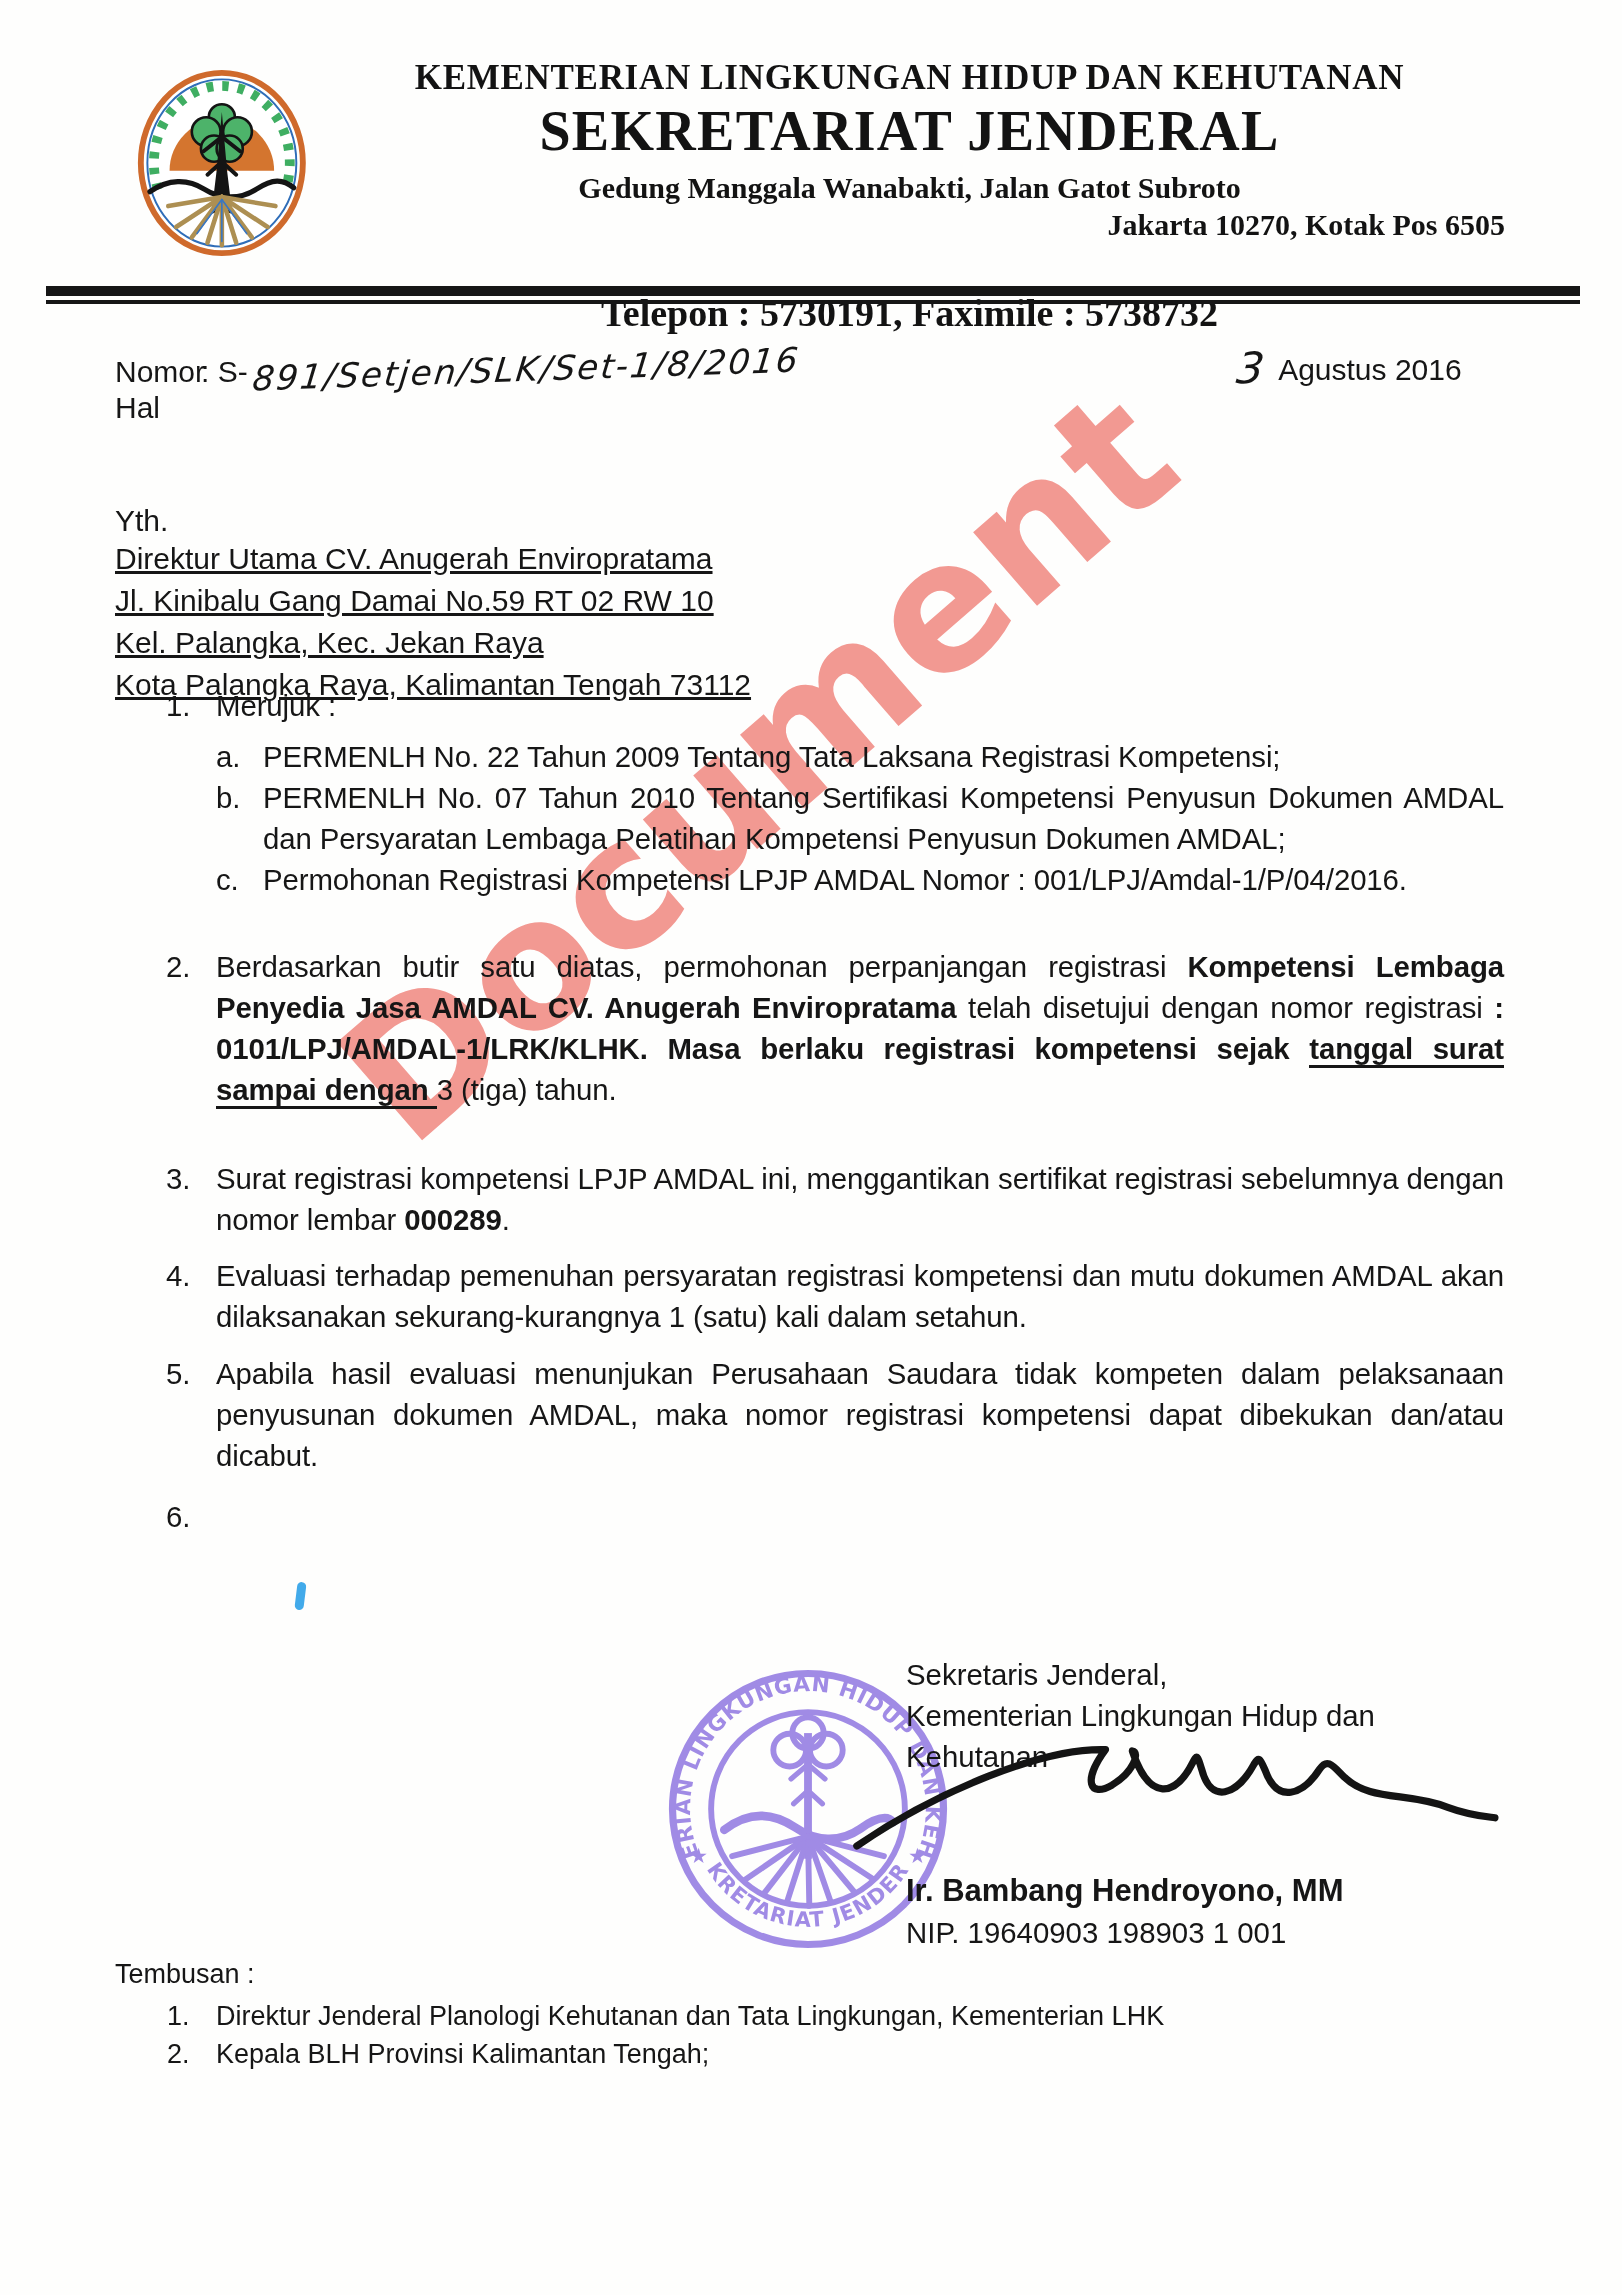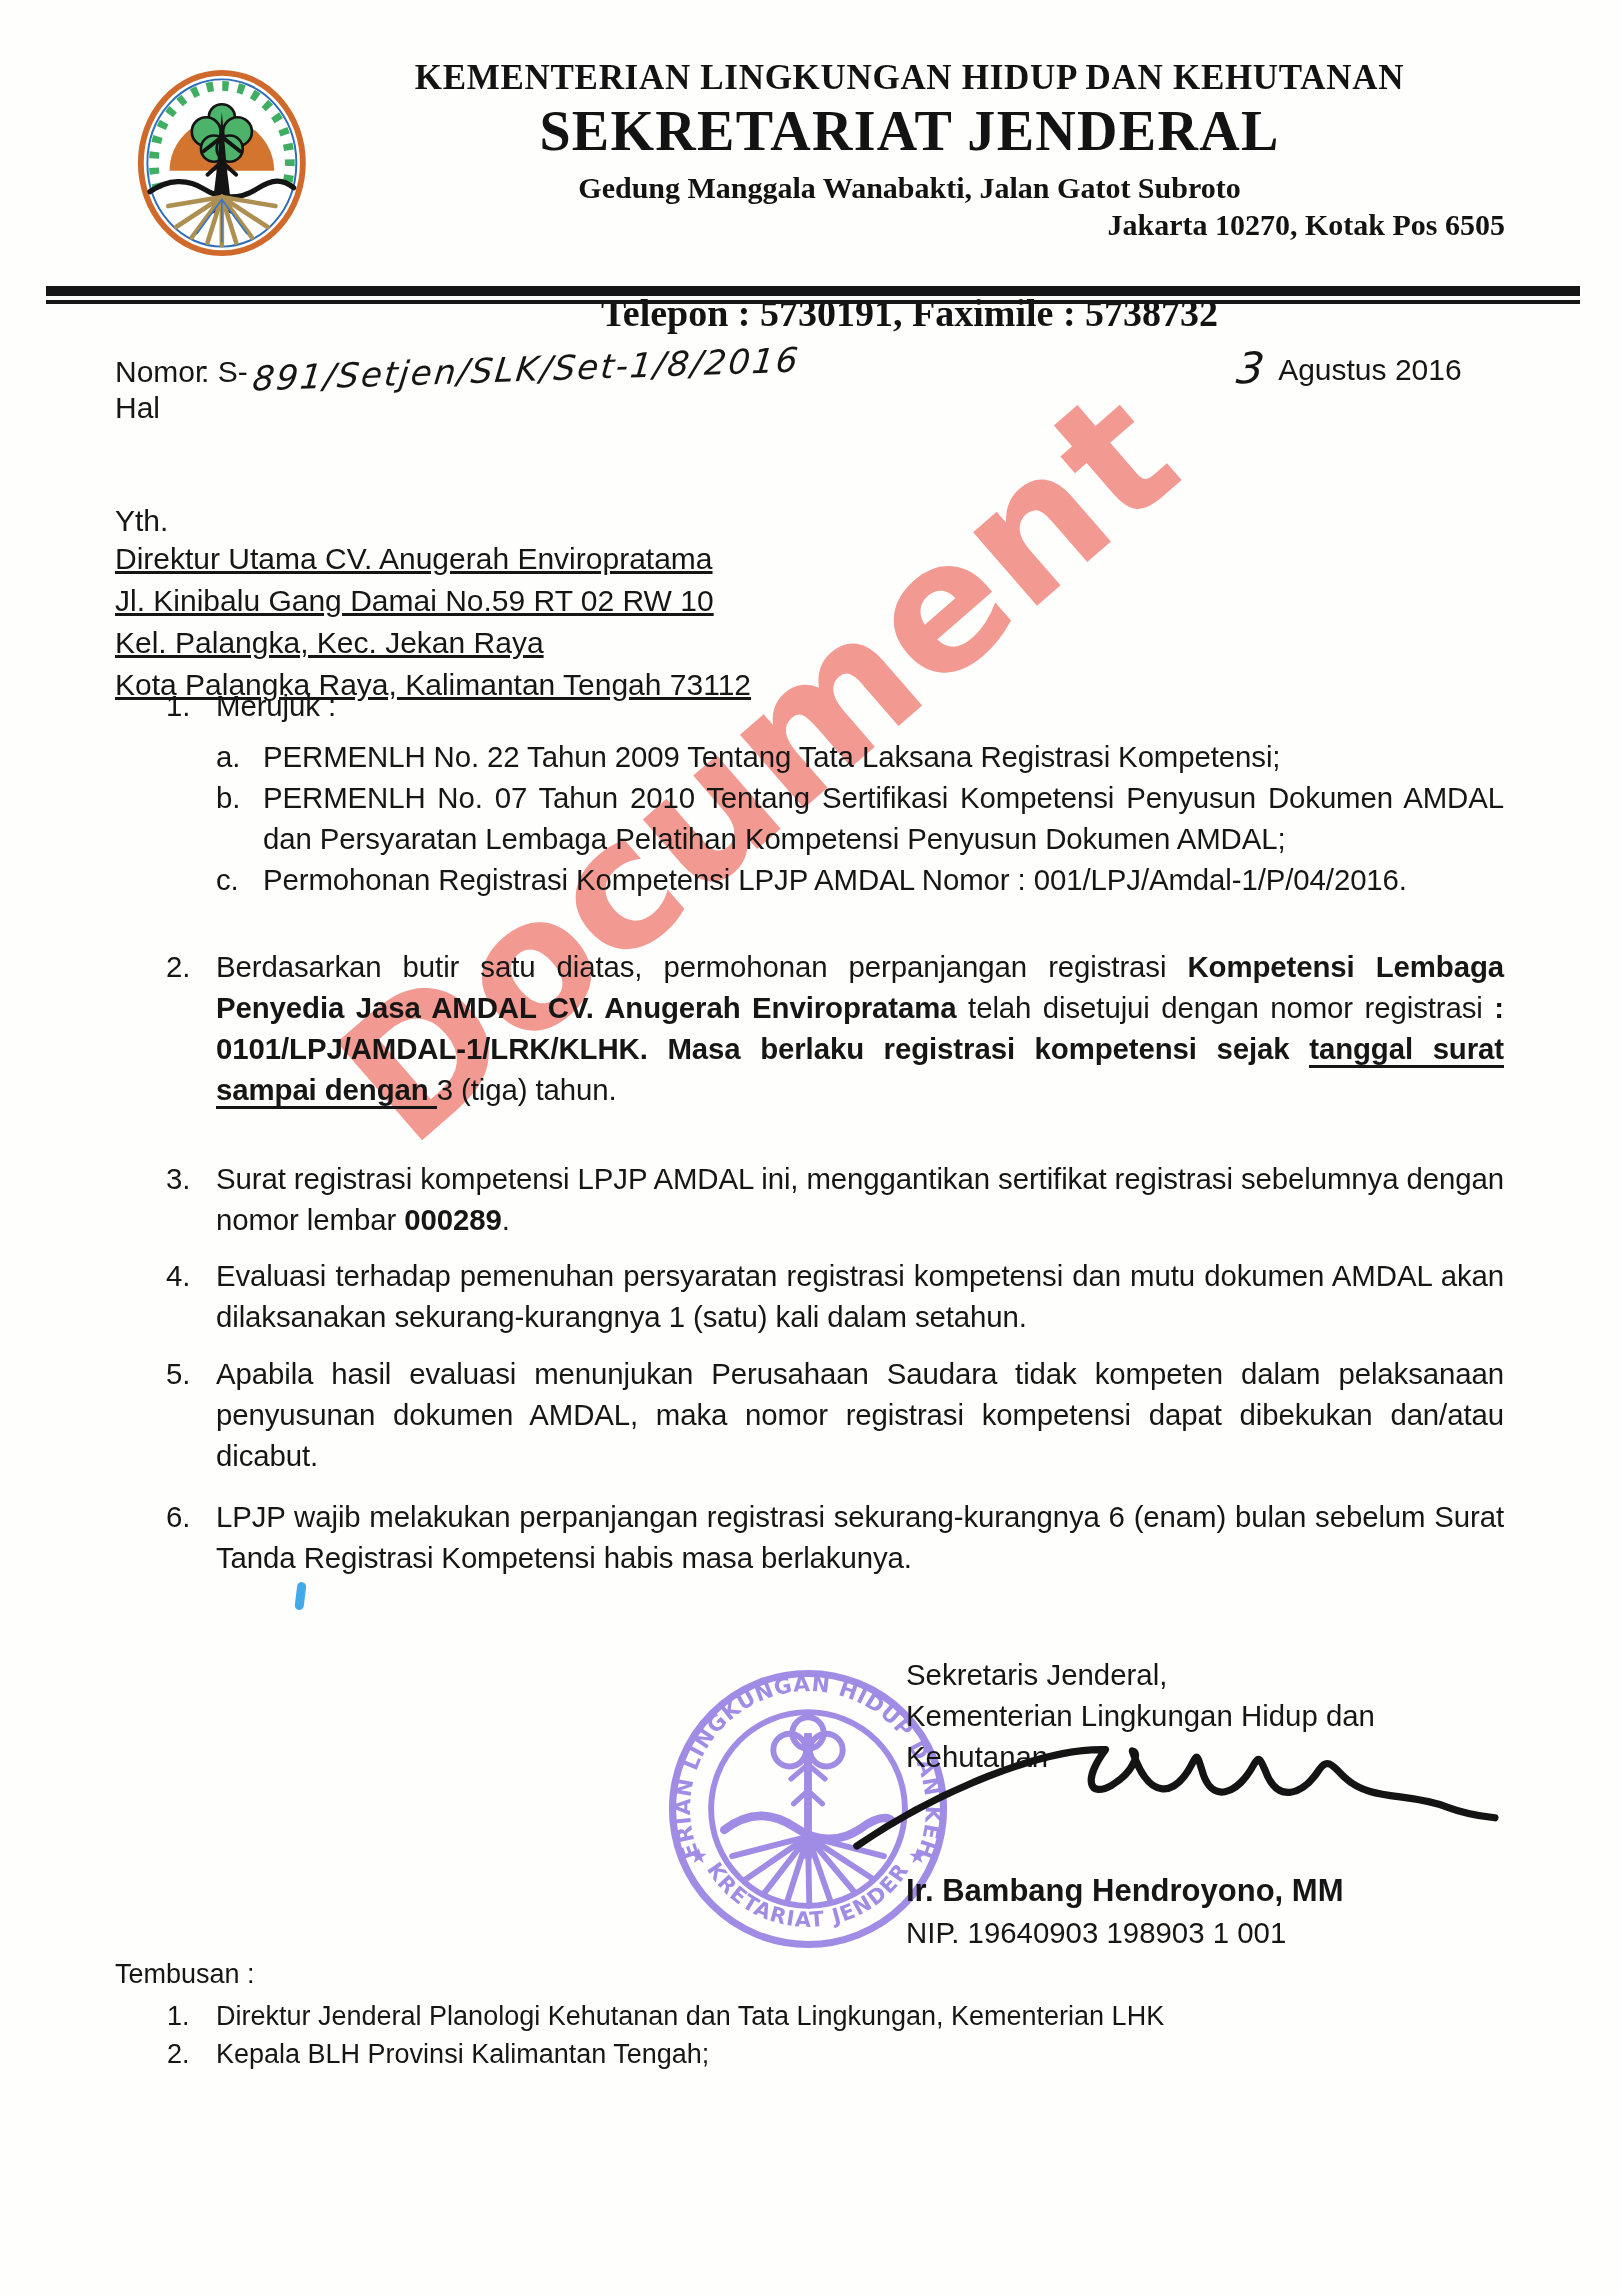--- a/index.html
+++ b/index.html
@@ -179,21 +179,20 @@
       <span><span>Evaluasi terhadap pemenuhan persyaratan registrasi kompetensi dan mutu dokumen AMDAL akan dilaksanakan sekurang-kurangnya 1 (satu) kali dalam setahun.</span></span>
     </div>
 
     <div class="bitem mb5">
       <span class="bnum">5.</span>
       <span><span>Apabila hasil evaluasi menunjukan Perusahaan Saudara tidak kompeten dalam pelaksanaan penyusunan dokumen AMDAL, maka nomor registrasi kompetensi dapat dibekukan dan/atau dicabut.</span></span>
     </div>
 
     <div class="bitem">
       <span class="bnum">6.</span>
-      <span><span>LPJP wajib melakukan perpanjangan registrasi sekurang-kurangnya 6 (enam) bulan sebelum Surat Tanda Registrasi Kompetensi habis masa berlakunya.</span></span>
     </div>
   </div>
 
   <div class="blue-mark"></div>
 
   <svg class="stamp" viewBox="0 0 440 440">
     <g stroke="#9c85e4" fill="none">
       <circle cx="220" cy="220" r="207" stroke-width="11"></circle>
       <circle cx="220" cy="220" r="148" stroke-width="9"></circle>
     </g>

